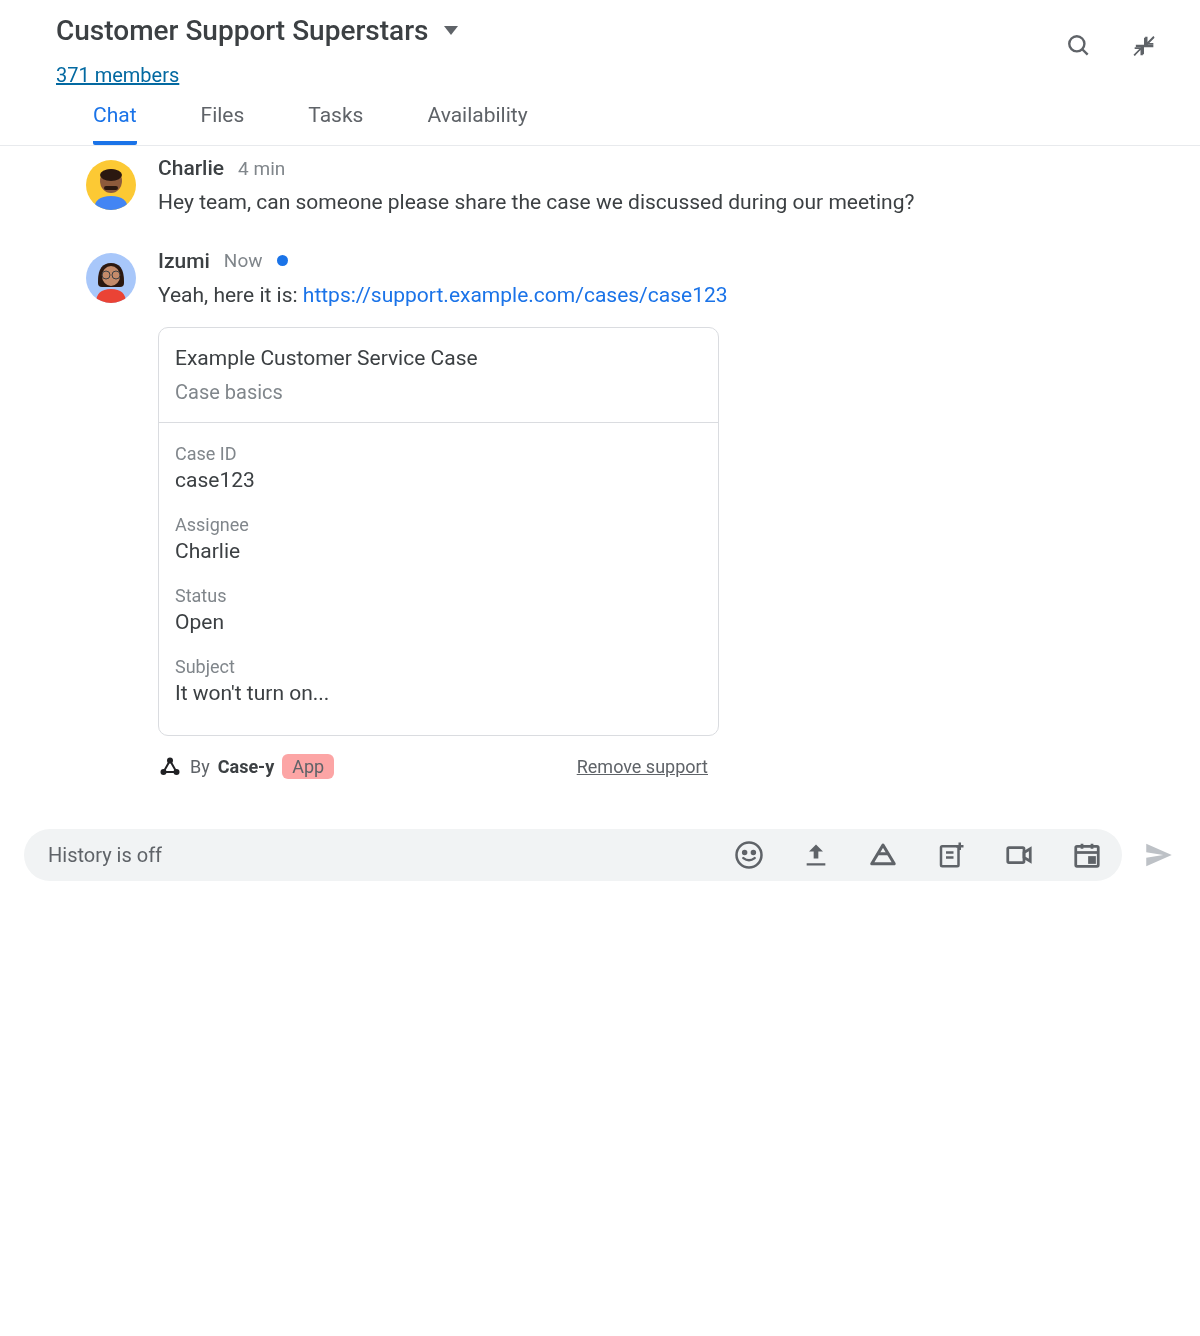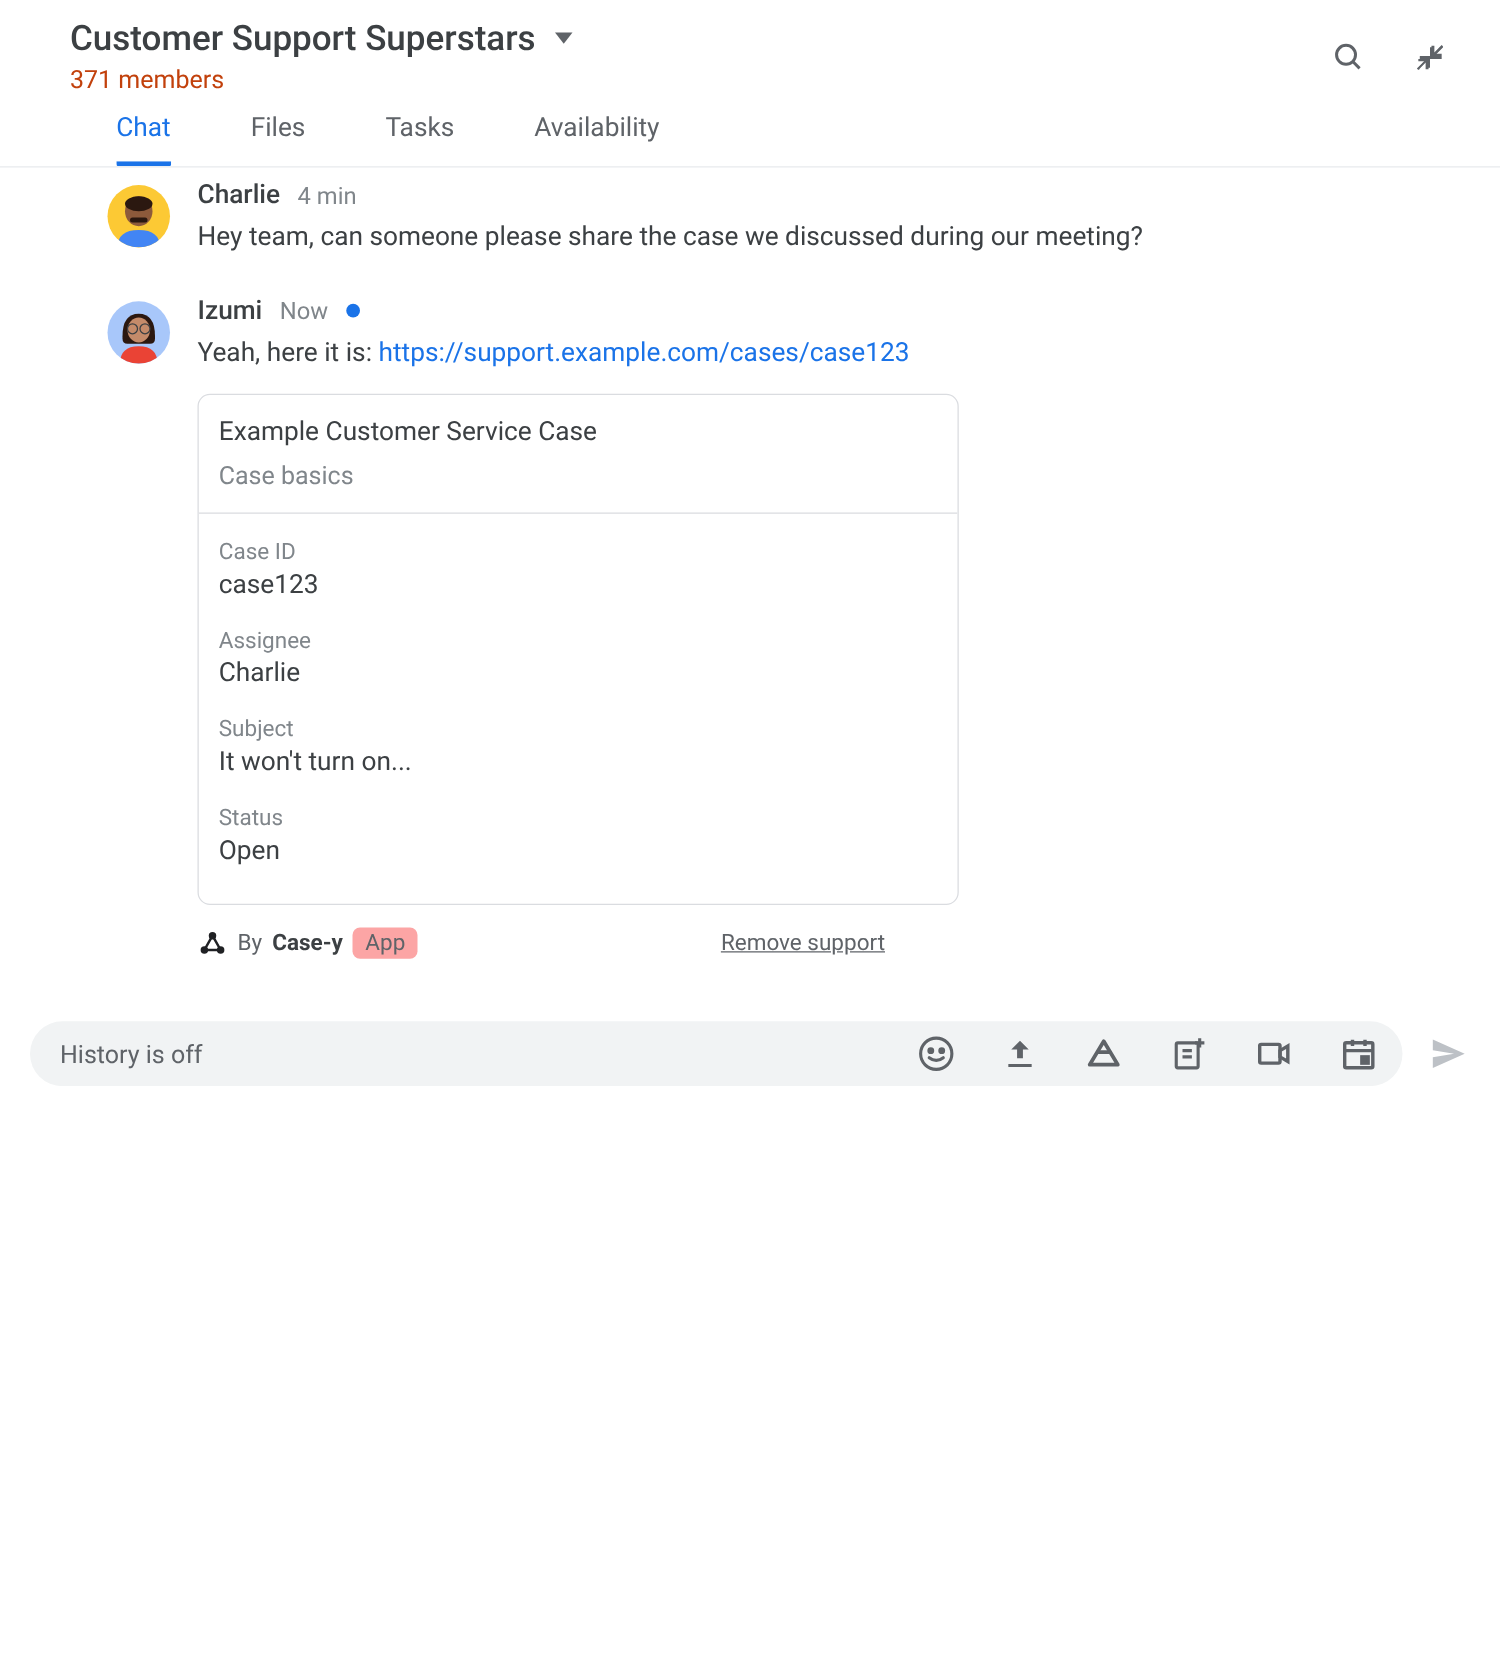--- a/index.html
+++ b/index.html
@@ -30,22 +30,23 @@
       color: #3c4043;
     }
     .dropdown-icon {
       width: 0; height: 0;
       border-left: 7px solid transparent;
       border-right: 7px solid transparent;
       border-top: 9px solid #5f6368;
     }
     .members {
       font-size: 20px;
-      color: #c2410c;
-      margin-top: 4px;
+      color: #0369a1;
+      margin-top: 16px;
+      text-decoration: underline;
     }
     .header-icons {
       display: flex;
       gap: 38px;
       align-items: center;
       margin-top: 18px;
       margin-right: 12px;
     }
     .icon-btn { cursor: pointer; color: #5f6368; }
     .tabs {
@@ -107,21 +108,21 @@
     .msg-text {
       font-size: 21px;
       color: #3c4043;
       line-height: 1.55;
     }
     .msg-link { color: #1a73e8; }
     .card {
       border: 1px solid #dadce0;
       border-radius: 10px;
       margin-top: 16px;
-      width: 609px;
+      width: 561px;
       overflow: hidden;
     }
     .card-header {
       padding: 18px 16px 18px 16px;
       border-bottom: 1px solid #dadce0;
     }
     .card-title {
       font-size: 21px;
       color: #3c4043;
       margin-bottom: 10px;
@@ -295,26 +296,26 @@
         <div class="card-body">
           <div class="field">
             <div class="field-label">Case ID</div>
             <div class="field-value">case123</div>
           </div>
           <div class="field">
             <div class="field-label">Assignee</div>
             <div class="field-value">Charlie</div>
           </div>
           <div class="field">
+            <div class="field-label">Status</div>
+            <div class="field-value">Open</div>
+          </div>
+          <div class="field">
             <div class="field-label">Subject</div>
             <div class="field-value">It won't turn on...</div>
-          </div>
-          <div class="field">
-            <div class="field-label">Status</div>
-            <div class="field-value">Open</div>
           </div>
         </div>
       </div>
 
       <div class="card-footer">
         <div class="attribution">
           <span>
             <svg width="24" height="24" viewBox="0 0 24 24" fill="#202124">
                 <circle cx="12" cy="5.5" r="3"></circle>
                 <circle cx="5.5" cy="17" r="3"></circle>

